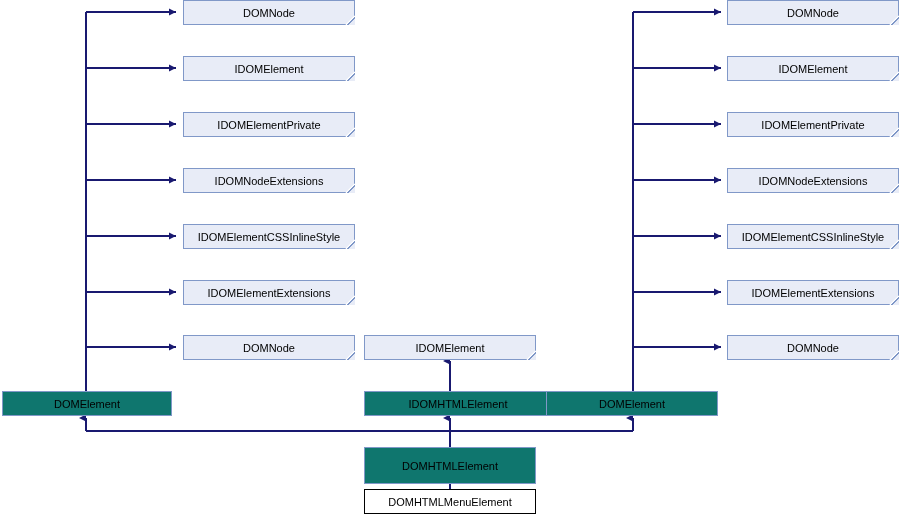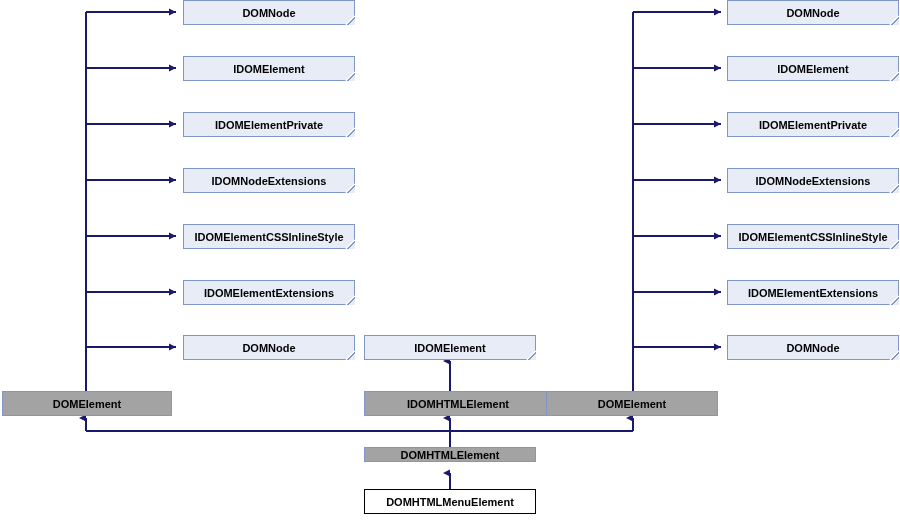--- a/index.html
+++ b/index.html
@@ -27,21 +27,20 @@
     position: absolute;
     box-sizing: border-box;
     display: flex;
     align-items: center;
     justify-content: center;
     font-size: 11px;
     line-height: 12px;
     color: #000000;
     white-space: nowrap;
     letter-spacing: 0px;
-    font-weight: bold;
   }
   
   .node.iface {
     background: #e8ecf7;
     border: 1px solid #8098c8;
   }
   .node.iface .fold {
     position: absolute;
     right: -1px;
     bottom: -1px;
@@ -58,21 +57,21 @@
     position: absolute;
     left: -1px;
     top: -1px;
     width: 12px;
     height: 12px;
     background:
       linear-gradient(to bottom right, transparent 49%, #8098c8 49%, #8098c8 58%, #e8ecf7 58%);
   }
   
   .node.cls {
-    background: #a3a3a3;
+    background: #0f766e;
     border: 1px solid #8098c8;
   }
   
   .node.current {
     background: #ffffff;
     border: 1px solid #000000;
   }
   .node .label {
     display: block;
     padding: 0 4px;
@@ -188,20 +187,20 @@
     </div>
   <div class="node cls" style="left:2px;   top:391px; width:170px; height:25px;">
       <span class="label">DOMElement</span>
     </div>
   <div class="node cls" style="left:364px; top:391px; width:188px; height:25px;">
       <span class="label">IDOMHTMLElement</span>
     </div>
   <div class="node cls" style="left:546px; top:391px; width:172px; height:25px;">
       <span class="label">DOMElement</span>
     </div>
-  <div class="node cls" style="left:364px; top:447px; width:172px; height:15px;">
+  <div class="node cls" style="left:364px; top:447px; width:172px; height:37px;">
       <span class="label">DOMHTMLElement</span>
     </div>
   <div class="node current" style="left:364px; top:489px; width:172px; height:25px;">
       <span class="label">DOMHTMLMenuElement</span>
     </div>
 
 </div>
 
 </body></html>

